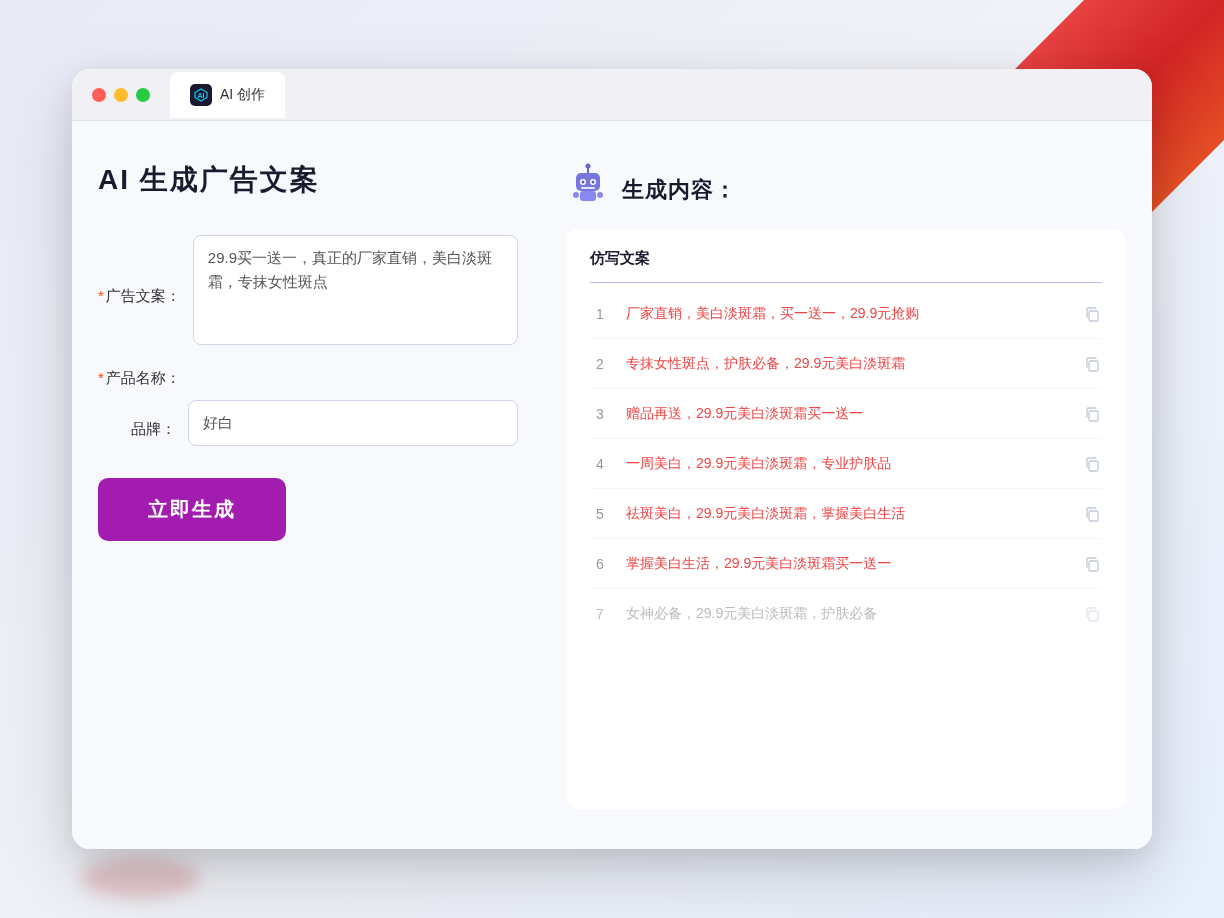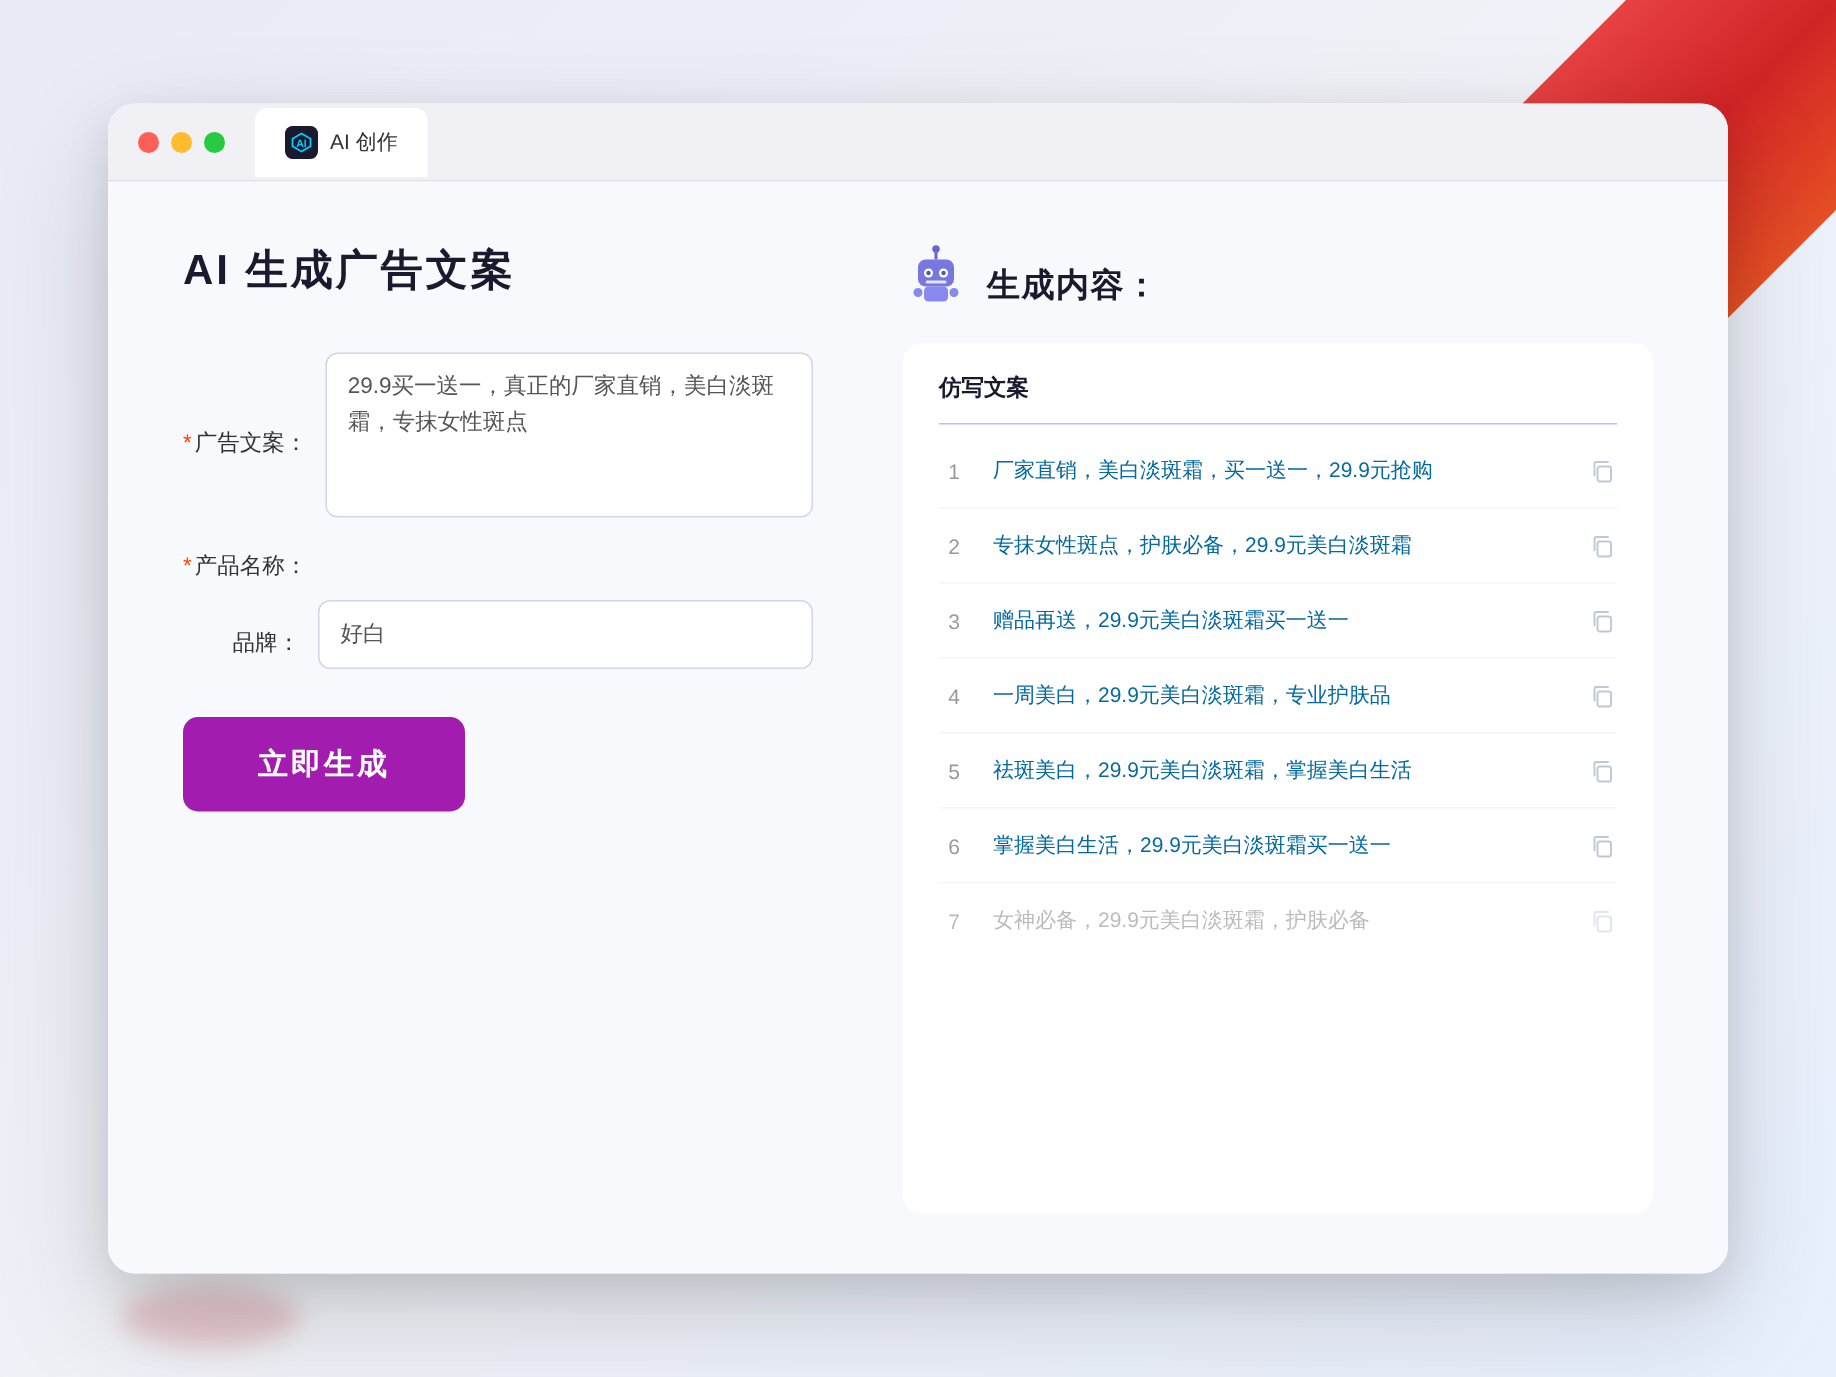--- a/index.html
+++ b/index.html
@@ -104,23 +104,23 @@
       justify-content: center;
       color: #00d4ff;
       font-size: 11px;
       font-weight: bold;
     }
 
     
     .main-content {
       display: flex;
       flex: 1;
-      padding: 40px 50px;
+      padding: 40px 26px;
       background: #f8f9fd;
-      gap: 60px;
+      gap: 48px;
       overflow: hidden;
     }
 
     
     .left-panel {
       flex: 0 0 420px;
       display: flex;
       flex-direction: column;
     }
 
@@ -250,21 +250,21 @@
     .result-num {
       font-size: 14px;
       color: #999;
       min-width: 20px;
       text-align: center;
     }
 
     .result-text {
       flex: 1;
       font-size: 14px;
-      color: #0369a1;
+      color: #ef4444;
       line-height: 1.5;
     }
 
     .result-item.faded .result-num,
     .result-item.faded .result-text {
       color: #bbb;
     }
 
     .copy-icon {
       width: 20px;

